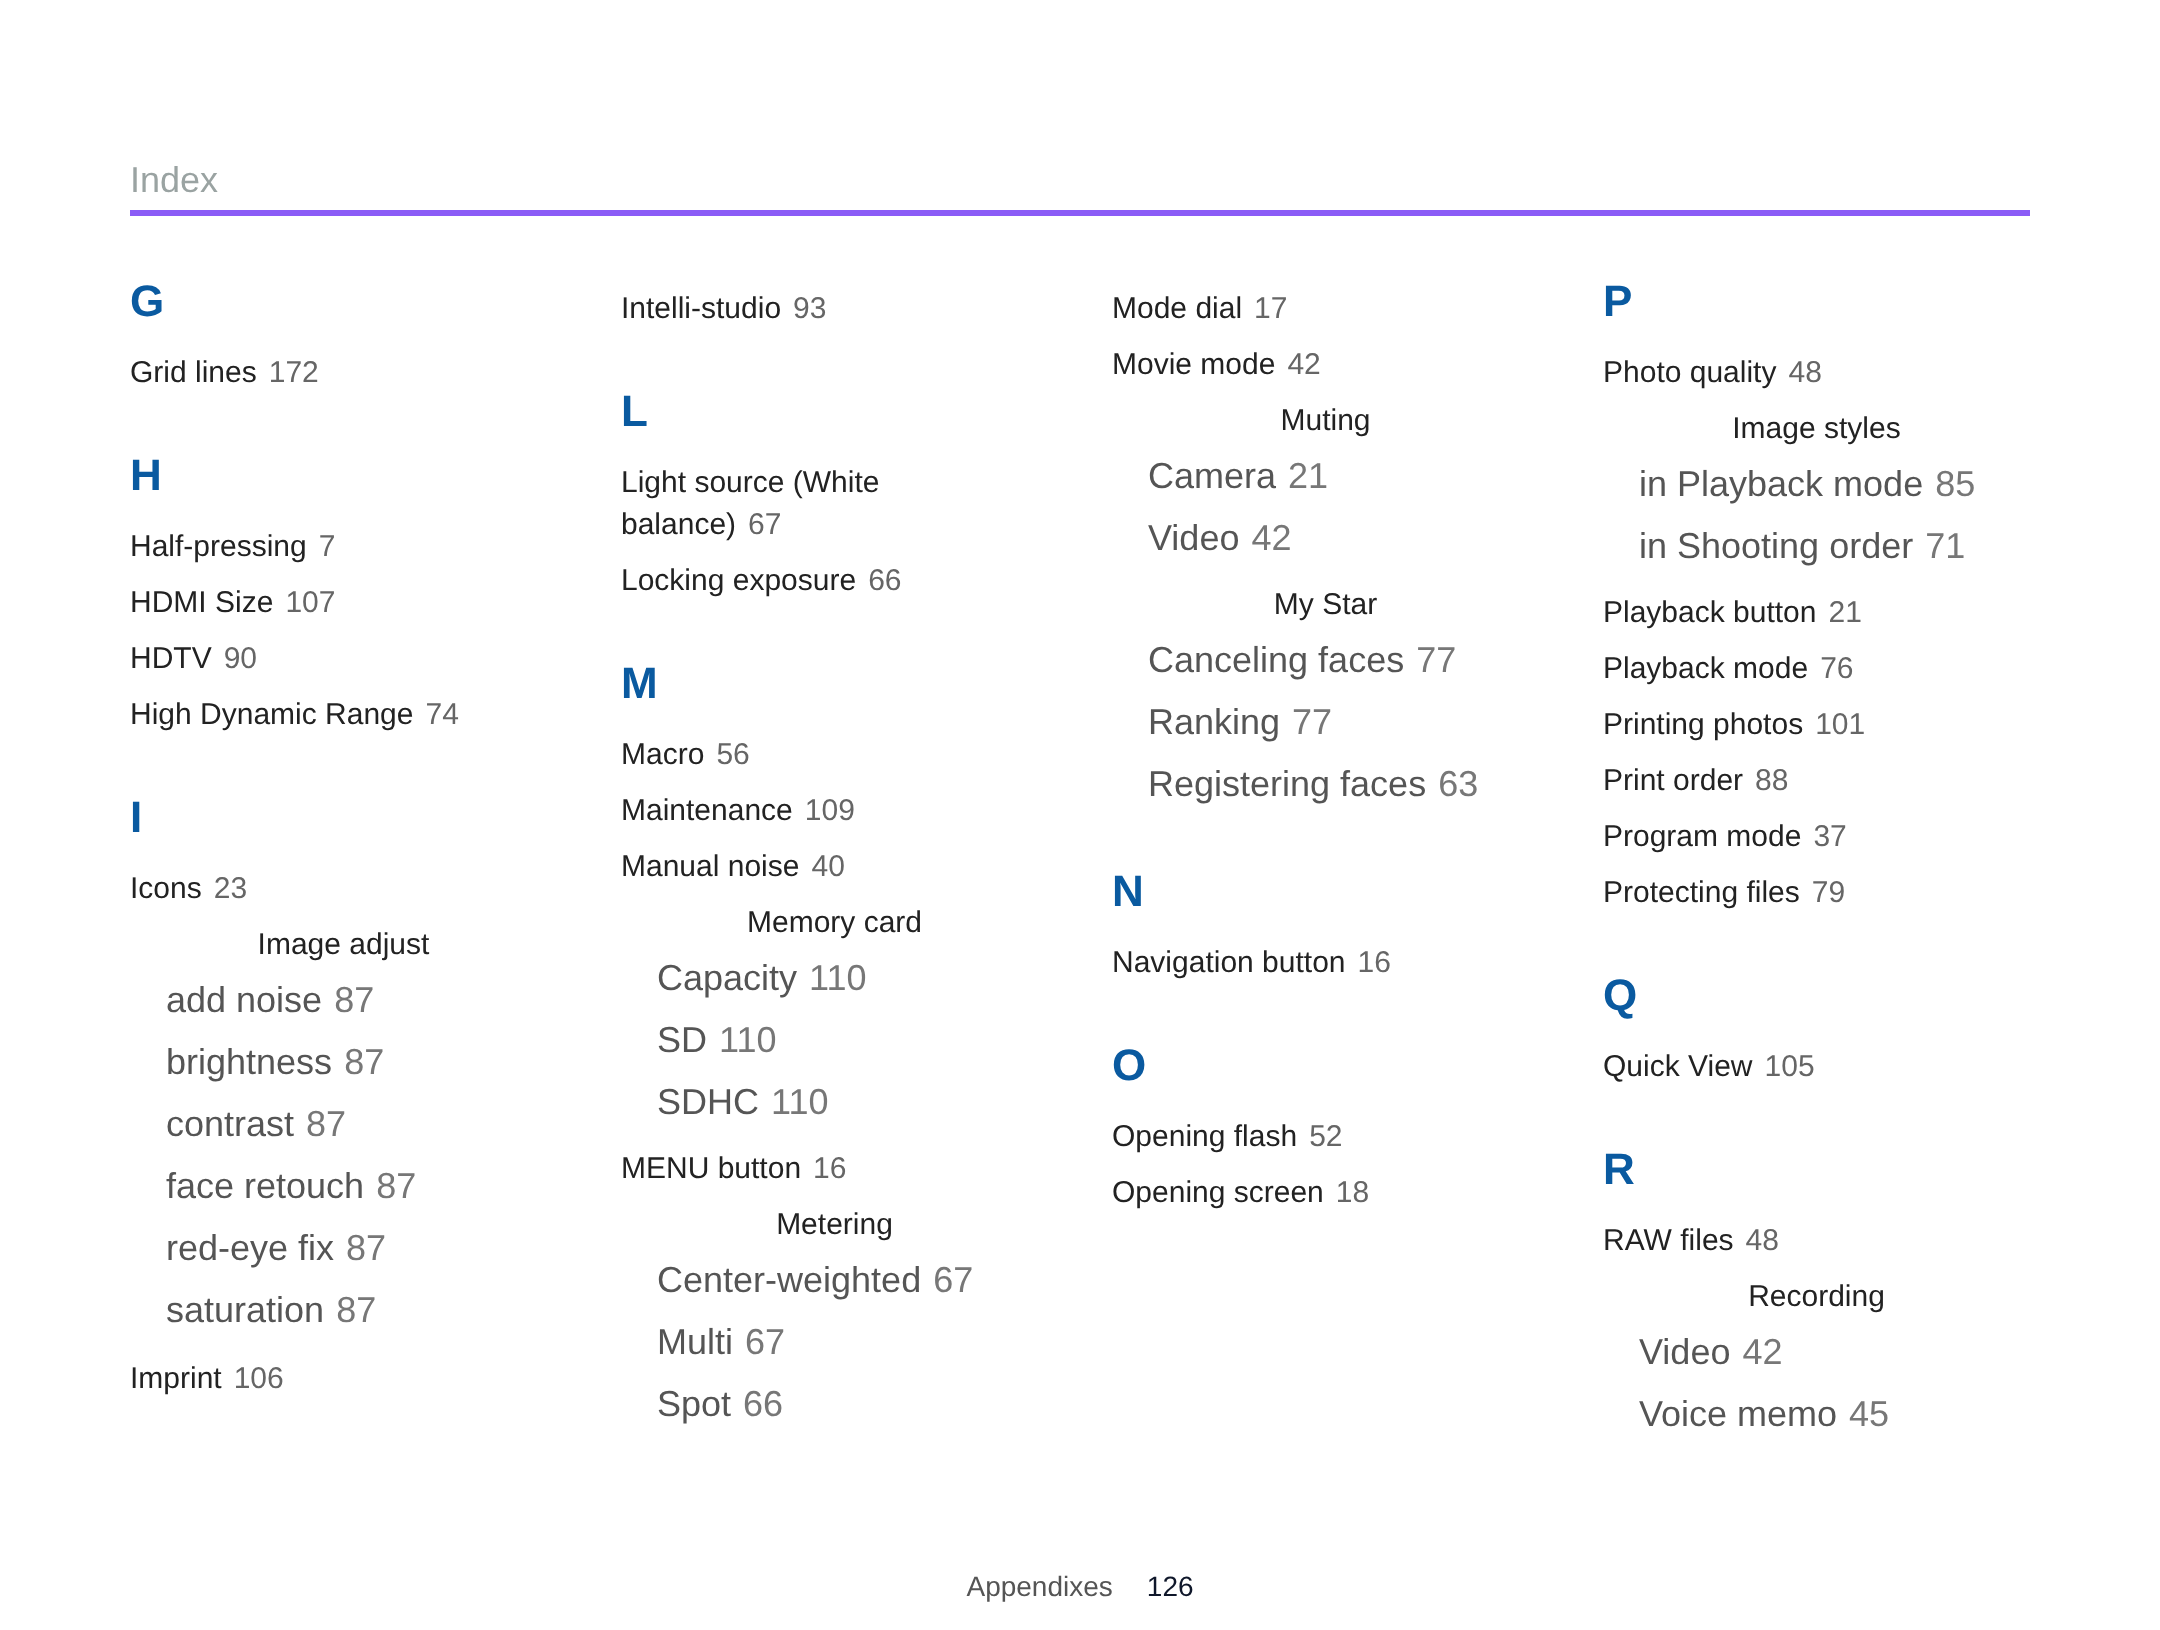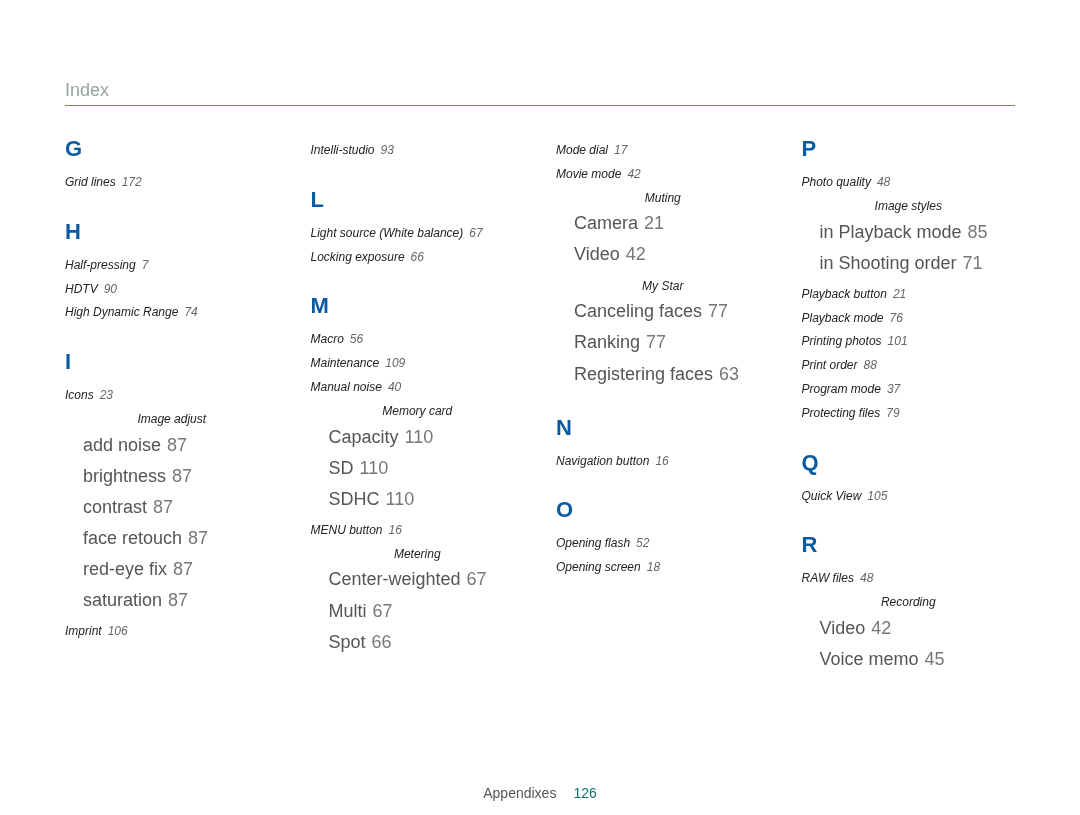--- a/index.html
+++ b/index.html
@@ -11,46 +11,45 @@
       color: #333;
       position: relative;
     }
     .page {
       padding: 80px 65px 40px 65px;
     }
     .page-title {
       color: #9aa3a2;
       font-size: 18px;
       font-weight: 400;
-      border-bottom: 1px solid #8b5cf6;
+      border-bottom: 3px solid #8b5cf6;
       padding-bottom: 4px;
       margin-bottom: 30px;
     }
     .columns {
       display: flex;
       gap: 32px;
     }
     .column {
       flex: 1;
       min-width: 0;
     }
     .letter {
       color: #0a5aa0;
       font-size: 22px;
       font-weight: 700;
       margin-top: 28px;
       margin-bottom: 12px;
     }
     .letter.first { margin-top: 0; }
     .entry {
-      font-size: 12px;
+      font-size: 15px;
       color: #222;
       margin-bottom: 7px;
       line-height: 1.4;
-      font-style: italic;
     }
     .entry .pg {
       color: #666;
       margin-left: 6px;
     }
     .sub {
       font-size: 18px;
       color: #555;
       margin-left: 18px;
       margin-bottom: 5px;
@@ -64,38 +63,39 @@
     .sub.last { margin-bottom: 10px; }
     .footer {
       position: absolute;
       bottom: 14px;
       left: 0; right: 0;
       text-align: center;
       font-size: 14px;
       color: #555;
     }
     .footer .fpg {
-      color: #0f766e;
+      color: #0f172a;
       margin-left: 17px;
     }
   </style>
 </head>
 <body>
 
 <div class="page">
   <div class="page-title">Index</div>
 
   <div class="columns">
 
     <div class="column">
       <div class="letter first">G</div>
       <div class="entry"><span>Grid lines</span><span class="pg">172</span></div>
 
       <div class="letter">H</div>
       <div class="entry"><span>Half-pressing</span><span class="pg">7</span></div>
+      <div class="entry"><span>HDMI Size</span><span class="pg">107</span></div>
       <div class="entry"><span>HDTV</span><span class="pg">90</span></div>
       <div class="entry"><span>High Dynamic Range</span><span class="pg">74</span></div>
 
       <div class="letter">I</div>
       <div class="entry"><span>Icons</span><span class="pg">23</span></div>
       <div class="entry group"><span>Image adjust</span></div>
       <div class="sub"><span>add noise</span><span class="pg">87</span></div>
       <div class="sub"><span>brightness</span><span class="pg">87</span></div>
       <div class="sub"><span>contrast</span><span class="pg">87</span></div>
       <div class="sub"><span>face retouch</span><span class="pg">87</span></div>

